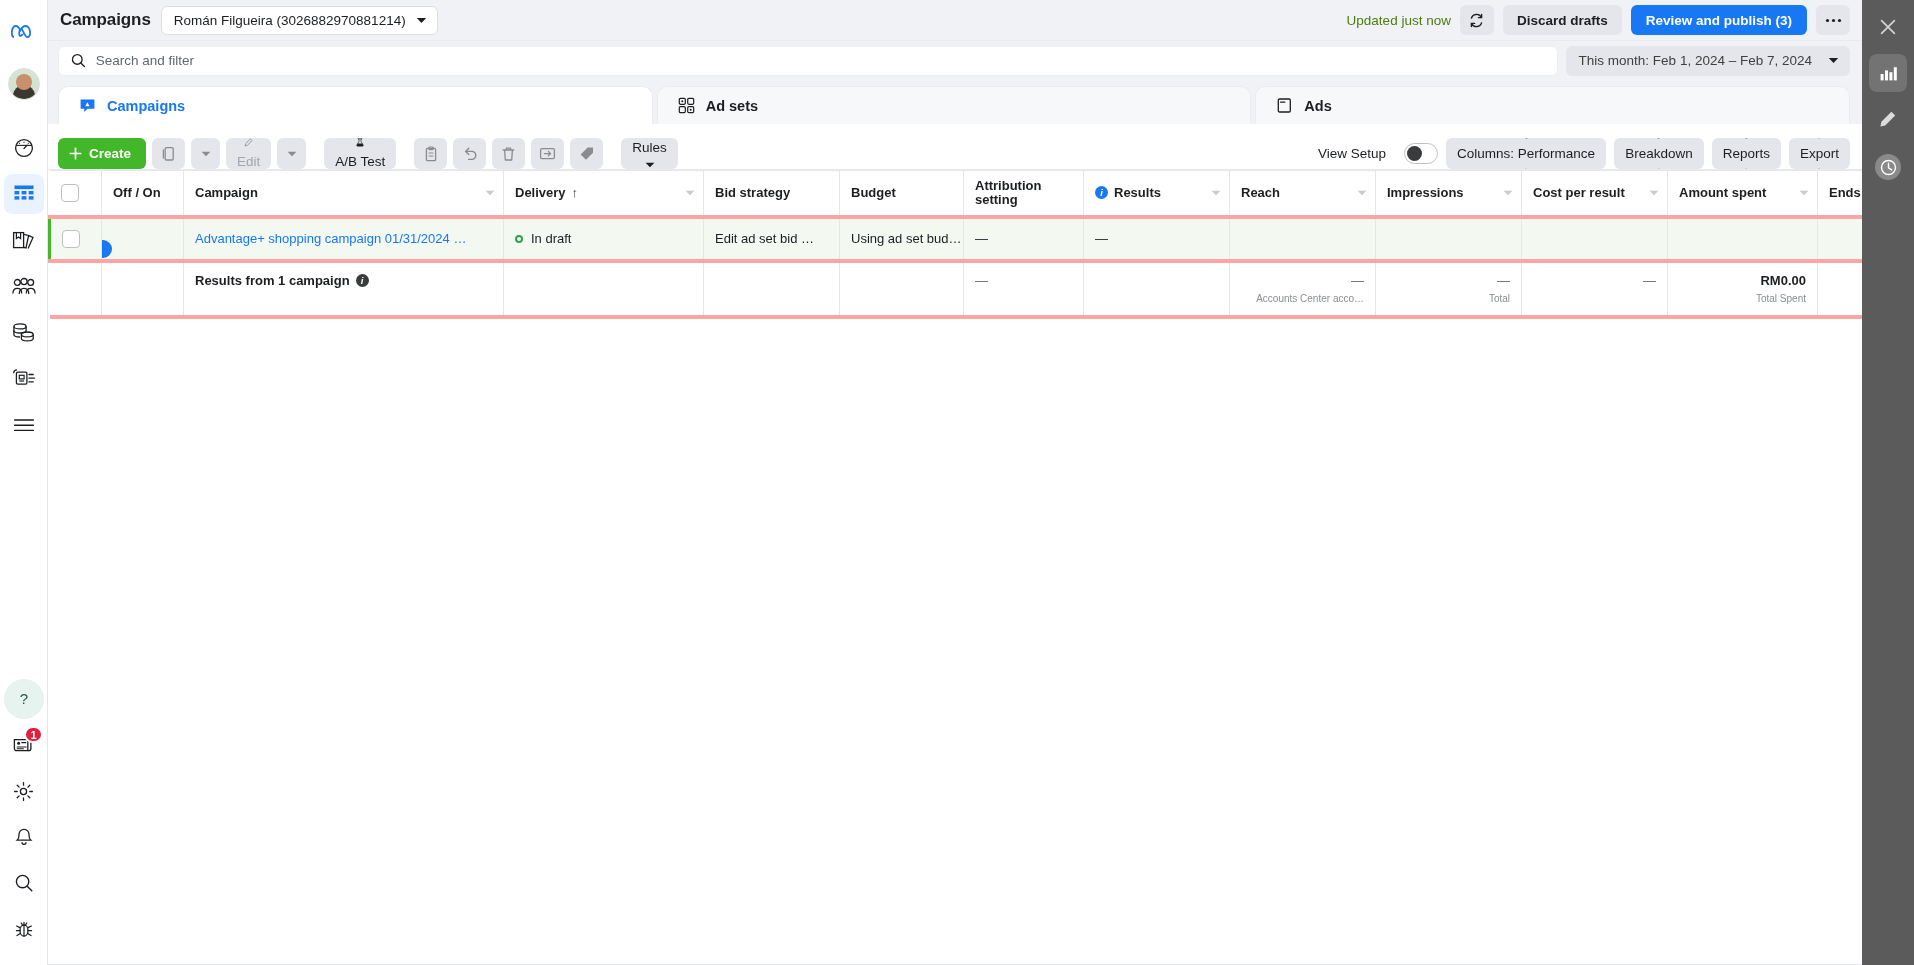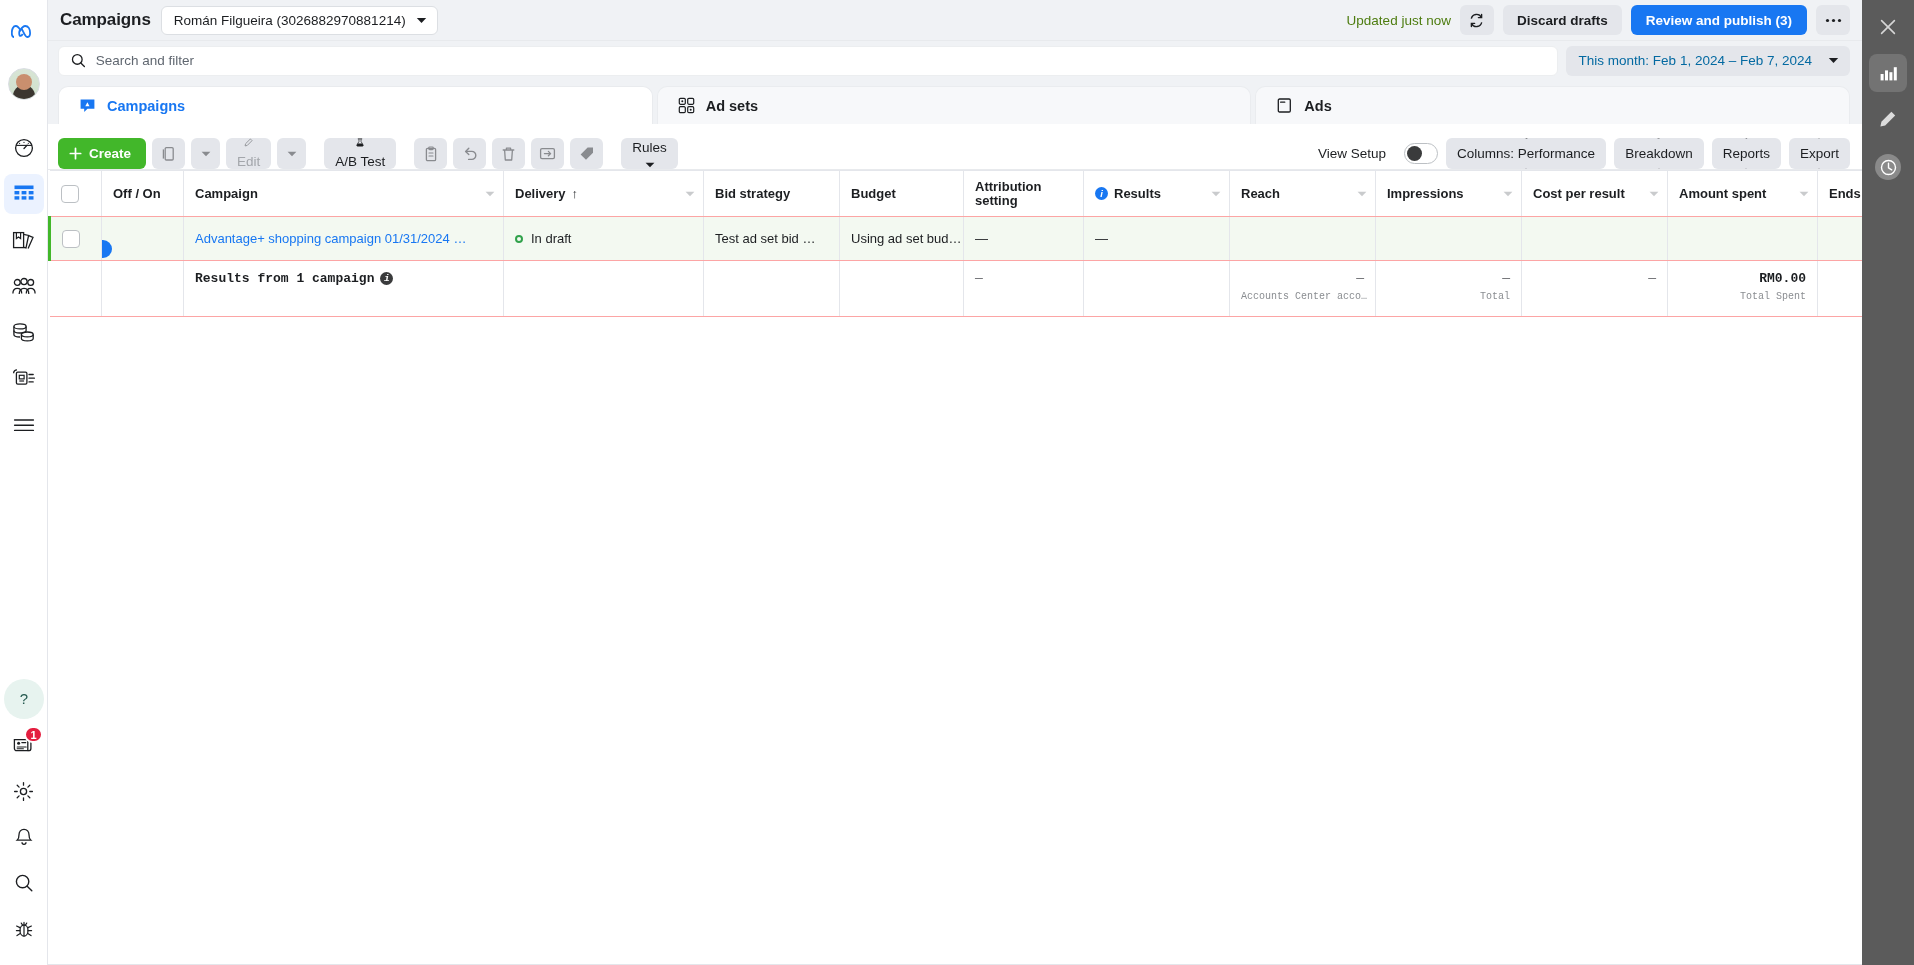--- a/index.html
+++ b/index.html
@@ -114,21 +114,21 @@
     border:1px solid #eceef0;
   }
   .searchbox input {
     border:none; outline:none; font-size:13.5px; color:#1c1e21;
     width:100%; background:transparent; font-family:"Liberation Sans", sans-serif;
   }
   .searchbox input::placeholder { color:#606770; }
   .datebtn {
     height:30px; border-radius:6px; background:#e4e6eb;
     display:flex; align-items:center; gap:16px; padding: 0 11px 0 13px;
-    font-size:13.5px; color:#0369a1; cursor:pointer; margin-right:56px;
+    font-size:13.5px; color:#404040; cursor:pointer; margin-right:56px;
   }
 
   
   .tabsrow {
     height: 44px; background:#f0f2f5; display:flex; align-items:flex-end;
     padding: 0 8px 0 10px; gap: 4px;
   }
   .tab {
     flex:1 1 0; height: 38px; border-radius:10px 10px 0 0;
     background:#f7f8fa; display:flex; align-items:center; gap:11px;
@@ -168,21 +168,21 @@
   }
   .toggle-pill::after {
     content:""; position:absolute; left:2px; top:2px;
     width:15px; height:15px; border-radius:50%; background:#3a3b3c;
   }
 
   
   .tablewrap { position:relative; background:#fff; }
   table.grid { border-collapse: collapse; table-layout: fixed; width: 1905px; }
   table.grid th, table.grid td {
-    border-right:1px solid #e4e6eb; border-bottom:1px solid #fca5a5;
+    border-right:1px solid #e4e6eb; border-bottom:4px solid #fca5a5;
     font-size:13px; color:#1c1e21; text-align:left; vertical-align:middle;
     padding: 0 11px; overflow:hidden; white-space:nowrap;
   }
   table.grid th {
     height:46px; font-weight:bold; background:#fff;
     border-top:1px solid #e4e6eb; position:relative;
   }
   th .thinner { display:flex; align-items:center; gap:6px; }
   th .sortcaret { position:absolute; right:8px; top:50%; transform:translateY(-50%); opacity:.45; }
   th.wrap .thinner { white-space:normal; line-height:14px; }
@@ -193,21 +193,21 @@
   .camp-link { color:#1877f2; cursor:pointer; font-size:13px; }
   .delivery { display:flex; align-items:center; gap:8px; }
   .dot-ring {
     width:8px; height:8px; border-radius:50%;
     border:2px solid #31a24c; box-sizing:border-box;
   }
   .num { text-align:right; }
   td.num, th.num .thinner { justify-content:flex-end; }
   td.num { text-align:right; }
 
-  tr.totalrow td { height:56px; background:#fff; vertical-align:top; padding-top:10px;font-family:Liberation Mono, monospace; }
+  tr.totalrow td { height:56px; background:#fff; vertical-align:top; padding-top:10px; }
   .tot-main { font-size:13px; font-weight:bold; color:#1c1e21; text-align:right; }
   .tot-sub  { font-size:10px; color:#8a8d91; text-align:right; margin-top:5px; }
   .tot-dash { font-size:13px; color:#65676b; text-align:right; }
   .rescell { display:flex; align-items:center; gap:6px; font-weight:bold; font-size:13px;}
 
   .chk {
     width:18px; height:18px; border:1.5px solid #bcc0c4; border-radius:4px;
     background:#fff; cursor:pointer; display:block;
   }
   .toggle-on {
@@ -705,21 +705,21 @@
             </td>
             <td>
               <span class="camp-link">Advantage+ shopping campaign 01/31/2024 …</span>
             </td>
             <td>
               <span class="delivery">
                 <span class="dot-ring"></span>
                 <span>In draft</span>
               </span>
             </td>
-            <td>Test ad set bid …</td>
+            <td>Edit ad set bid …</td>
             <td>Using ad set bud…</td>
             <td>—</td>
             <td class="num">—</td>
             <td class="num"></td>
             <td class="num"></td>
             <td class="num"></td>
             <td class="num"></td>
             <td class="num"></td>
           </tr>
           <tr class="totalrow">

